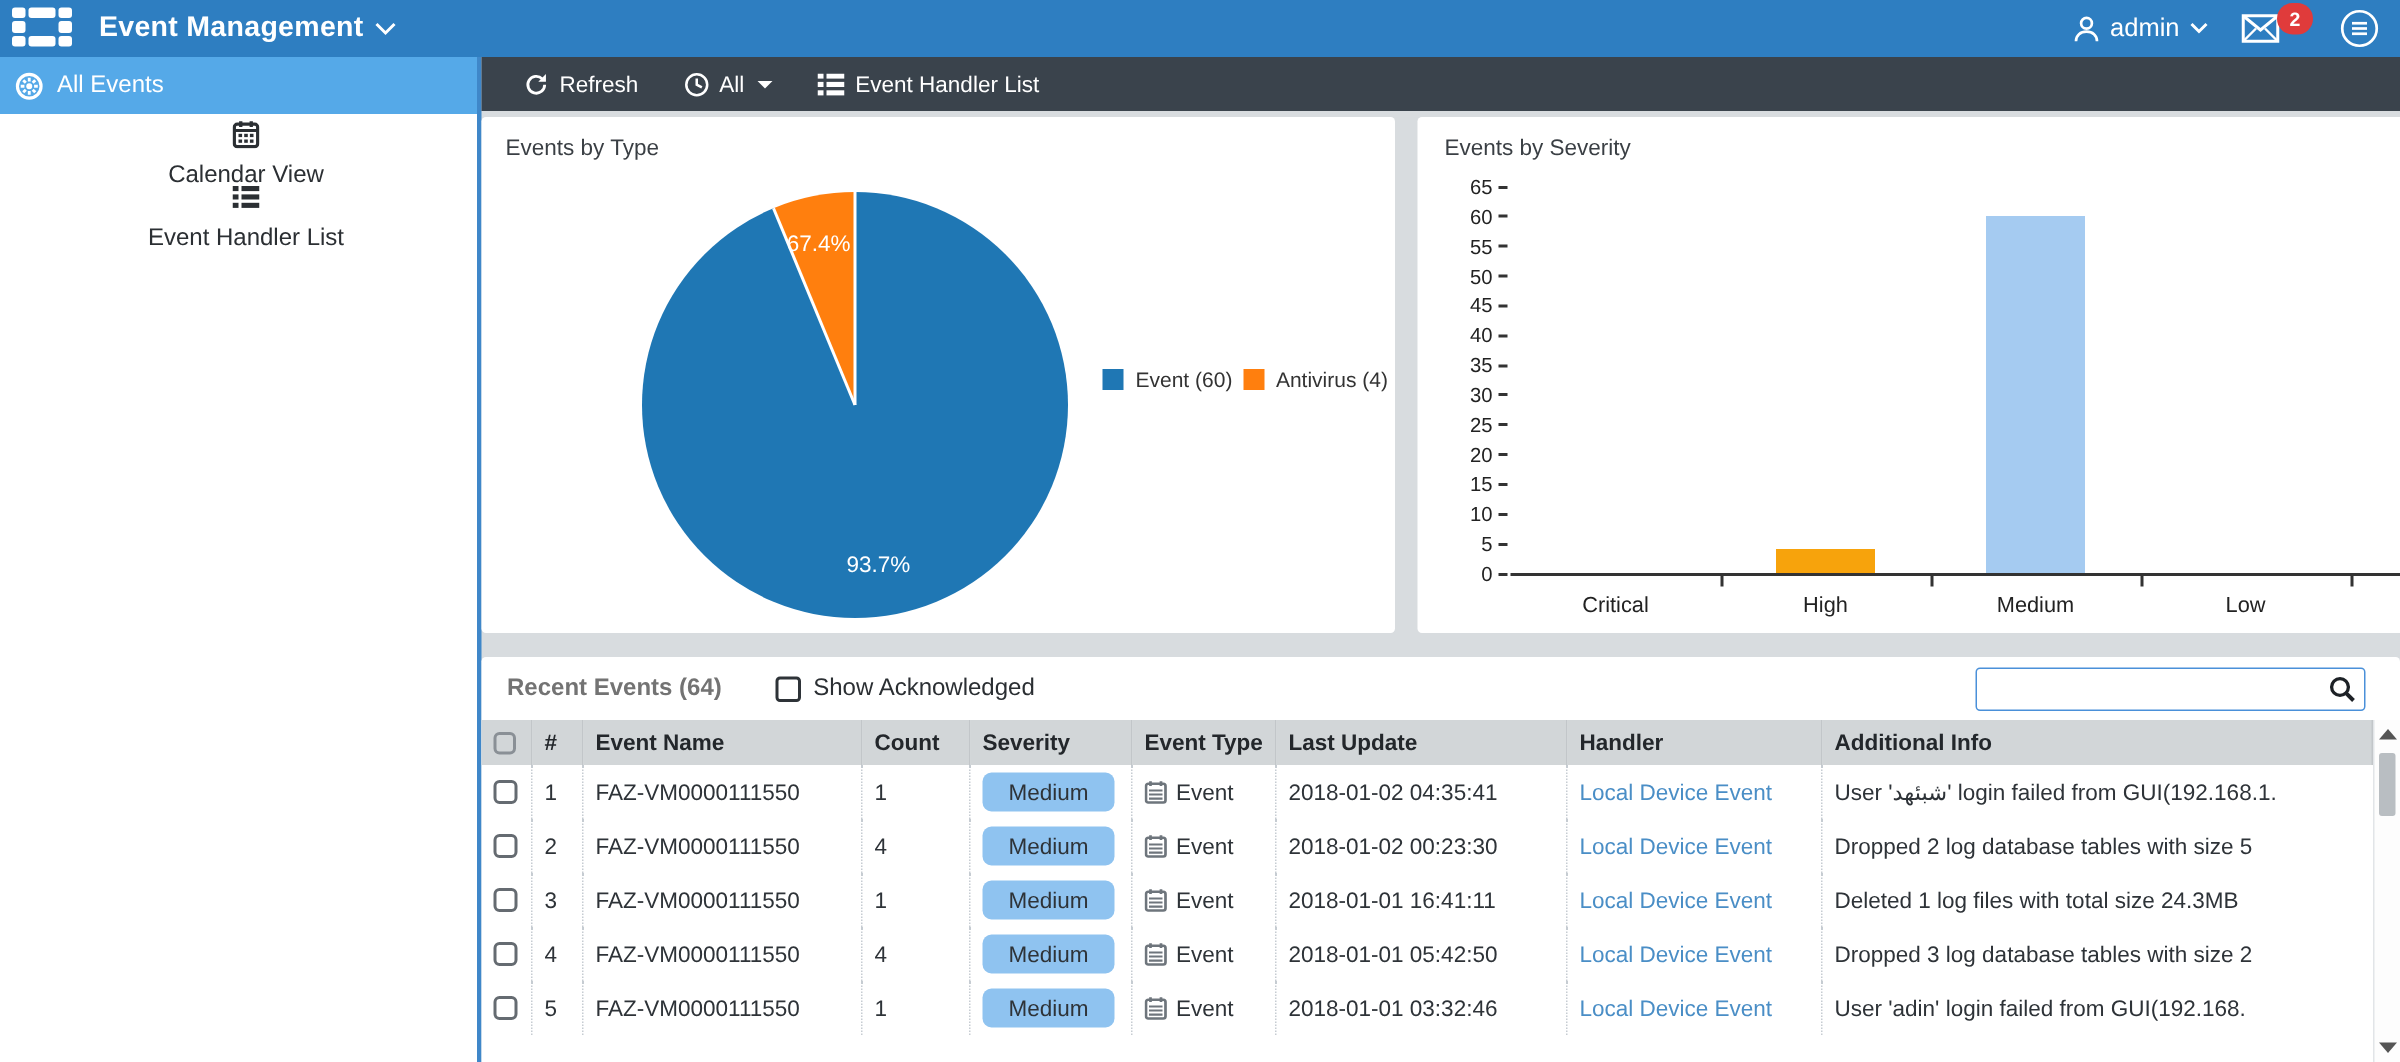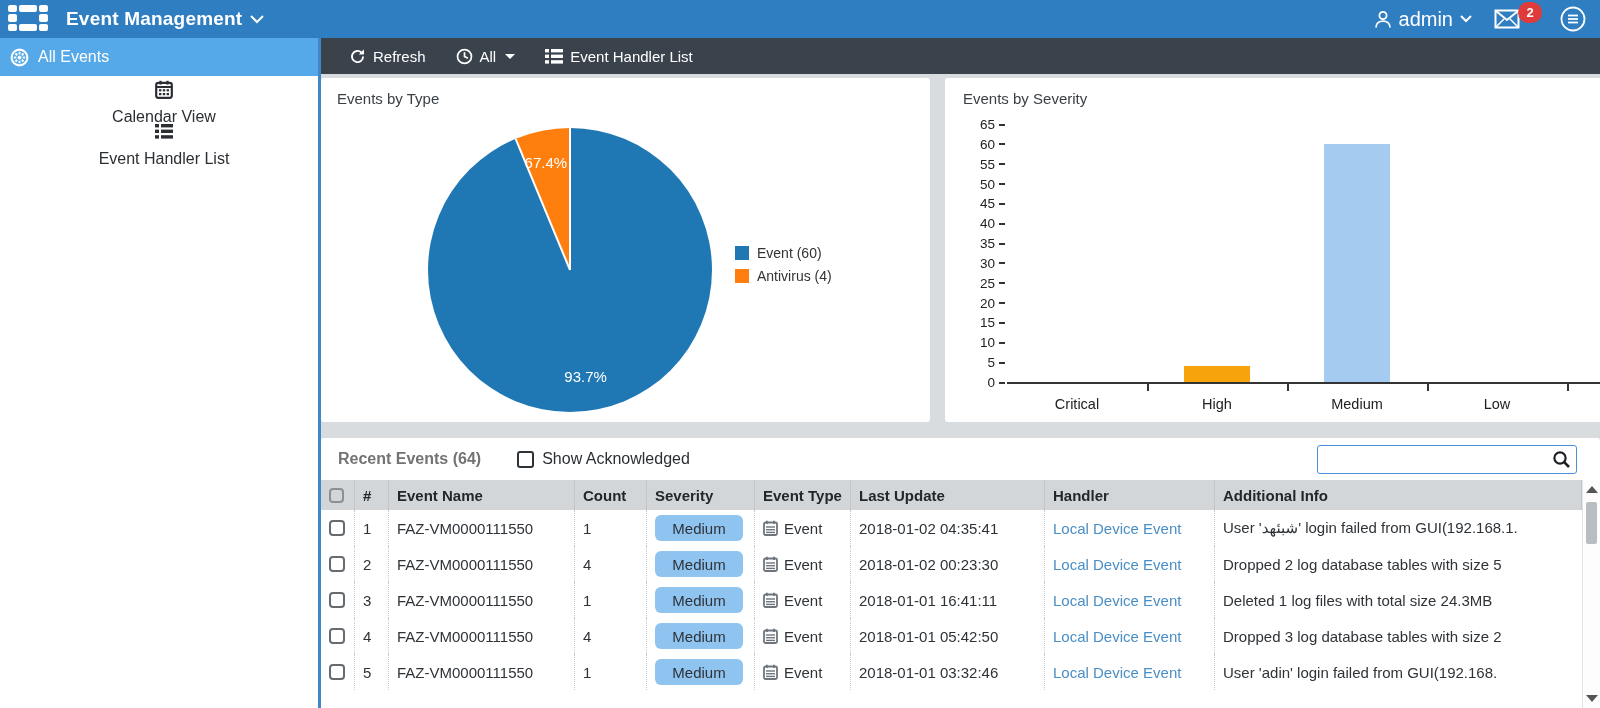--- a/index.html
+++ b/index.html
@@ -10,21 +10,21 @@
   
   .topbar { position:absolute; left:0; top:0; width:1600px; height:38px; background:#2e7ec1;
             display:flex; align-items:center; color:#fff; }
   .logo { width:44px; height:28px; margin-left:8px; display:grid;
           grid-template-columns:9px 18px 9px; grid-template-rows:7px 8px 7px; gap:2px; }
   .logo span { background:#fff; border-radius:2px; }
   .logo span.hole { background:transparent; }
   .apptitle { font-size:19px; font-weight:700; margin-left:14px; letter-spacing:.2px; }
   .chev { width:14px; height:9px; margin-left:8px; }
   .top-right { margin-left:auto; display:flex; align-items:center; gap:22px; margin-right:14px; }
-  .userbox { display:flex; align-items:center; gap:7px; font-size:20px; cursor:pointer; }
+  .userbox { display:flex; align-items:center; gap:7px; font-size:17px; cursor:pointer; }
   .mailbox { position:relative; display:flex; align-items:center; cursor:pointer; }
   .mail-badge { position:absolute; right:-22px; top:-7px; background:#e03b3b; color:#fff;
                 min-width:24px; height:21px; border-radius:11px; font-size:13px; font-weight:700;
                 display:flex; align-items:center; justify-content:center; padding:0 6px; }
   .menu-circle { margin-left:18px; cursor:pointer; }
 
   
   .sidebar { position:absolute; left:0; top:38px; width:318px; height:670px; background:#fff; }
   .side-item { height:38px; display:flex; align-items:center; gap:9px; padding-left:10px;
                font-size:16px; color:#2b2f33; cursor:pointer; }
@@ -49,21 +49,21 @@
   .panel-pie .panel-title { position:absolute; left:16px; top:12px; }
   .panel-bar .panel-title { position:absolute; left:18px; top:12px; }
 
   
   .pie { position:absolute; left:107px; top:50px; width:284px; height:284px; border-radius:50%; }
   .pie-sep { position:absolute; left:50%; top:0; width:2px; height:50%; margin-left:-1px;
              background:#fff; transform-origin:bottom center; }
   .pie-label { position:absolute; color:#fff; font-size:15px; }
   .pie-label.big { left:48%; top:84.5%; }
   .pie-label.small { left:34%; top:9%; }
-  .legend { position:absolute; left:414px; top:167px; display:flex; flex-direction:column; gap:7px; }
+  .legend { position:absolute; left:414px; top:167px; display:flex; flex-direction:row; gap:7px; }
   .legend-item { display:flex; align-items:center; gap:8px; font-size:14px; color:#333; }
   .legend-swatch { width:14px; height:14px; flex:0 0 14px; }
 
   
   .bar-area { position:absolute; left:0; top:36px; right:0; bottom:0; }
   .ytick { position:absolute; right:0; width:60px; display:flex; align-items:center; justify-content:flex-end; }
   .ytick .lab { font-size:13.5px; color:#222; }
   .ytick .dash { width:6px; height:2px; background:#333; margin-left:4px; }
   .plot { position:absolute; left:62px; right:0; top:12px; height:258px; border-bottom:2px solid #333; }
   .bar { position:absolute; bottom:0; width:66px; }

